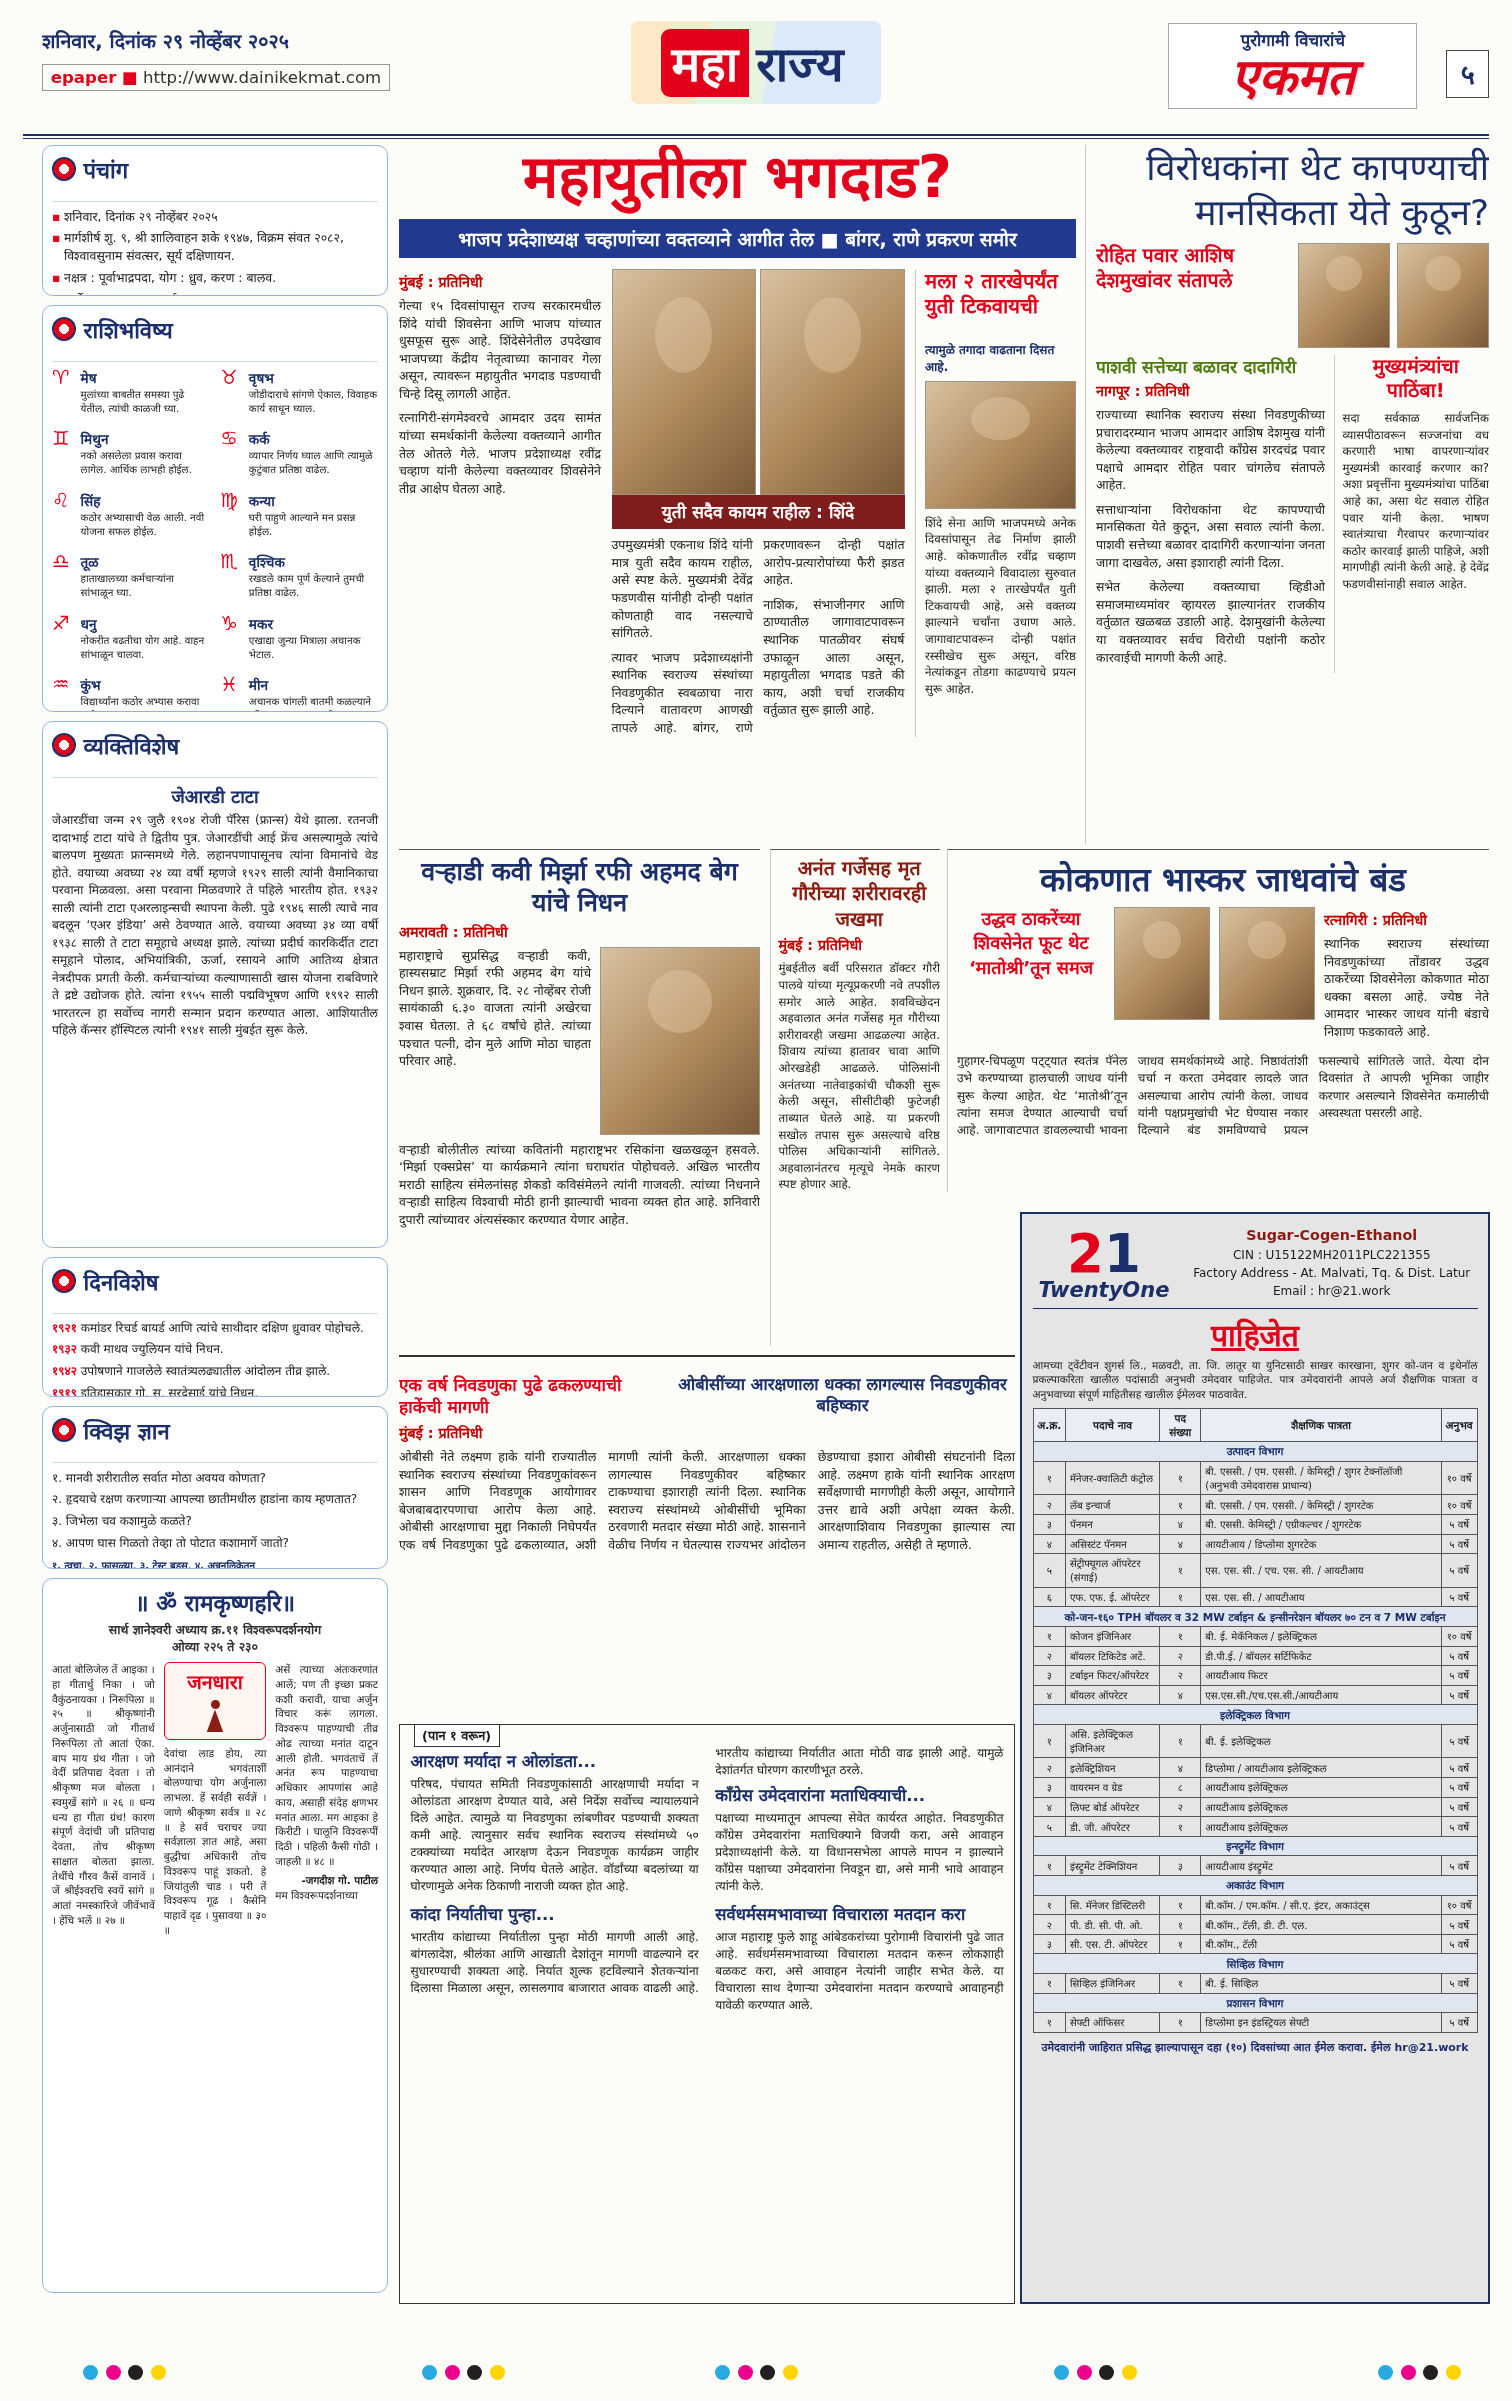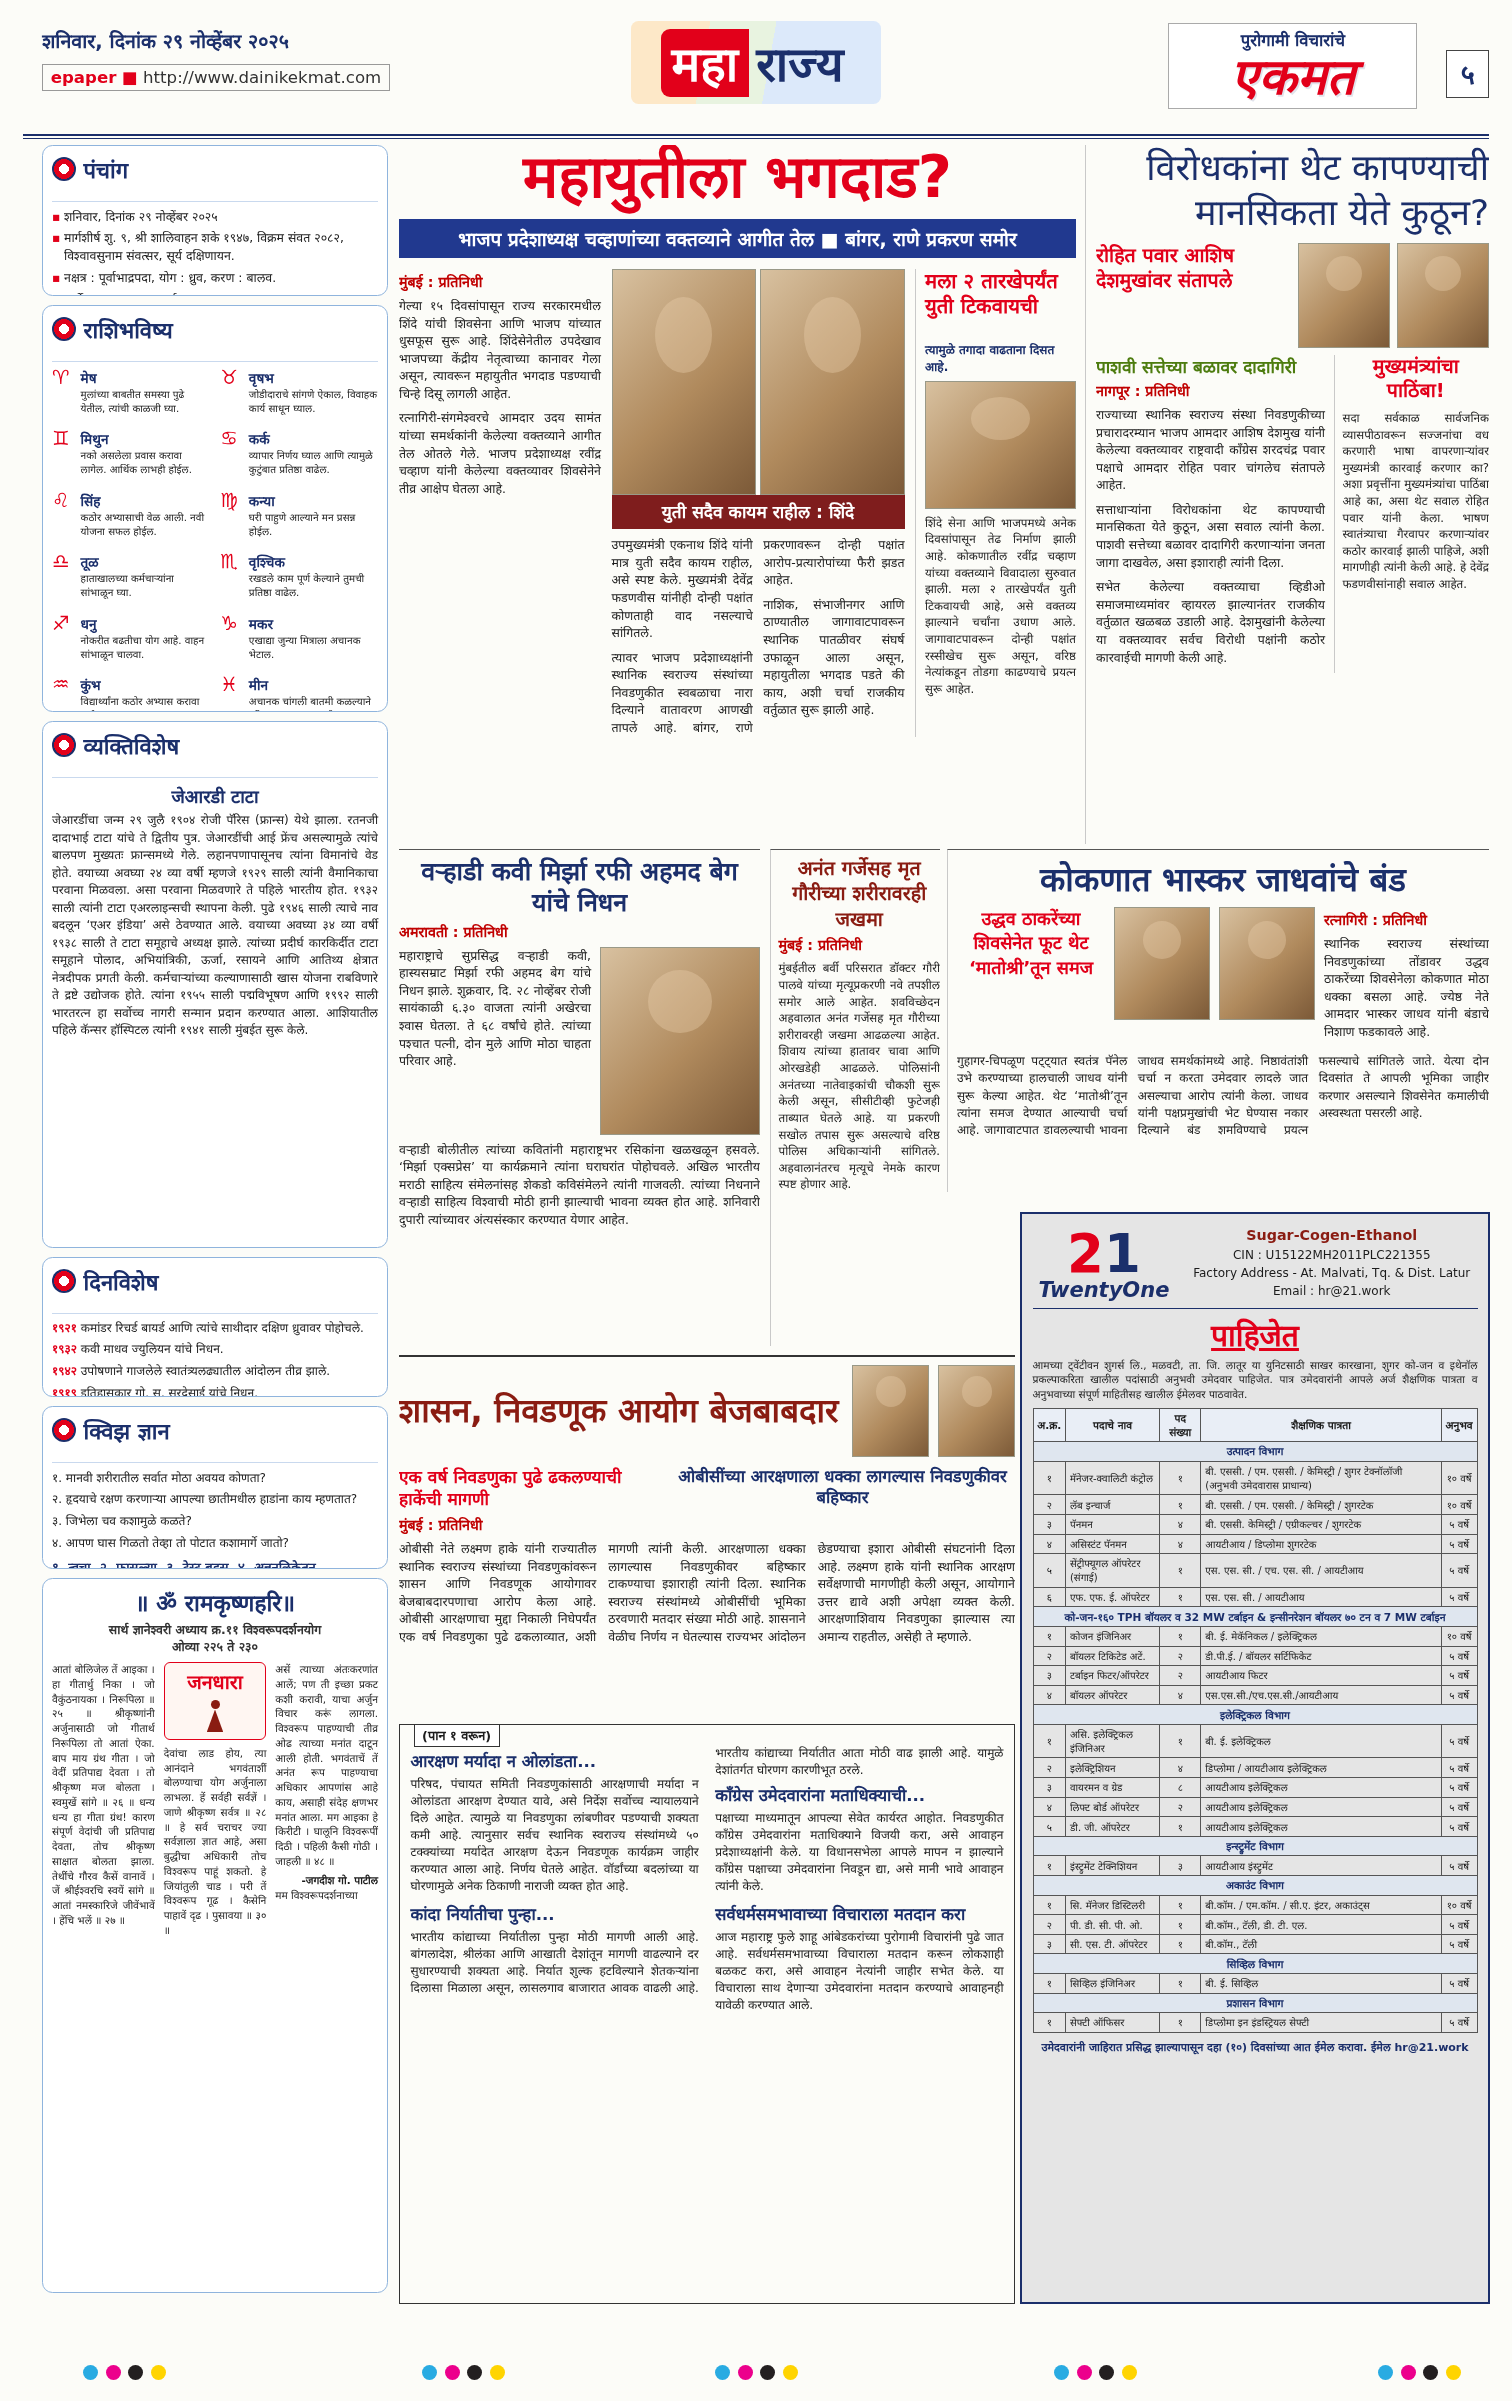--- a/index.html
+++ b/index.html
@@ -29,21 +29,21 @@
   .rgrid{display:grid;grid-template-columns:1fr 1fr;column-gap:10.5px}
   .ritem{display:flex;gap:6px;margin-bottom:7.5px;min-height:54px}
   .rsign{font-size:19.6px;color:#e2001a;line-height:1;flex:0 0 22.6px}
   .rname{font-size:13.6px;font-weight:bold;color:#1b2f6b}
   .rtext{font-size:10.2px;line-height:1.3;color:#222}
   .vname{text-align:center;font-size:18px;font-weight:bold;color:#1b2f6b;margin-bottom:4.5px}
   .vtext,.qtext{font-size:12px;line-height:1.46;text-align:justify}
   .ditem{font-size:12px;line-height:1.45;margin-bottom:4.5px}
   .ditem b{color:#e2001a}
   .qq{font-size:12px;line-height:1.5;margin-bottom:3.8px}
-  .qa{font-size:13px;font-weight:bold;margin-top:6px;color:#1b2f6b}
+  .qa{font-size:10px;font-weight:bold;margin-top:6px;color:#1b2f6b}
   .ram-title{text-align:center;font-size:22.6px;font-weight:bold;color:#1b2f6b}
   .ram-sub{text-align:center;font-size:12.4px;font-weight:bold;margin:3px 0 7.5px;color:#333}
   .ram-cols{display:flex;gap:9px}
   .ram-col{flex:1;font-size:10.4px;line-height:1.42;text-align:justify}
   .jan{border:1.5px solid #e2001a;border-radius:6px;text-align:center;padding:6px 3px;margin-bottom:6px;background:#fff6f2}
   .jan-name{color:#e2001a;font-weight:bold;font-size:19.6px}
   .fig{width:19.6px;height:33px;margin:3px auto 0;position:relative}
   .fig::before{content:"";position:absolute;top:0;left:5.3px;width:9px;height:9px;border-radius:50%;background:#8a1c12}
   .fig::after{content:"";position:absolute;top:9.8px;left:1.5px;width:16.6px;height:22.6px;background:#8a1c12;clip-path:polygon(50% 0,100% 100%,0 100%)}
   .ram-sign{text-align:right;font-weight:bold;margin-top:4.5px}
@@ -349,25 +349,20 @@
         <div class="byline">रत्नागिरी : प्रतिनिधी</div>
         <p class="bp">स्थानिक स्वराज्य संस्थांच्या निवडणुकांच्या तोंडावर उद्धव ठाकरेंच्या शिवसेनेला कोकणात मोठा धक्का बसला आहे. ज्येष्ठ नेते आमदार भास्कर जाधव यांनी बंडाचे निशाण फडकावले आहे.</p>
       </div>
     </div>
     <div class="kon-3col">
       <p class="bp">गुहागर-चिपळूण पट्ट्यात स्वतंत्र पॅनेल उभे करण्याच्या हालचाली जाधव यांनी सुरू केल्या आहेत. थेट ‘मातोश्री’तून त्यांना समज देण्यात आल्याची चर्चा आहे. जागावाटपात डावलल्याची भावना जाधव समर्थकांमध्ये आहे. निष्ठावंतांशी चर्चा न करता उमेदवार लादले जात असल्याचा आरोप त्यांनी केला. जाधव यांनी पक्षप्रमुखांची भेट घेण्यास नकार दिल्याने बंड शमविण्याचे प्रयत्न फसल्याचे सांगितले जाते. येत्या दोन दिवसांत ते आपली भूमिका जाहीर करणार असल्याने शिवसेनेत कमालीची अस्वस्थता पसरली आहे.</p>
     </div>
   </section>
 
   <section class="shasan">
-    <div class="shasan-row1">
-      <h2 class="shasan-h">शासन, निवडणूक आयोग बेजबाबदार</h2>
-      <div class="ph"></div>
-      <div class="ph"></div>
-    </div>
     <div class="shasan-row2">
       <div class="sh-red">एक वर्ष निवडणुका पुढे ढकलण्याची हाकेंची मागणी</div>
       <div class="sh-navy">ओबीसींच्या आरक्षणाला धक्का लागल्यास निवडणुकीवर बहिष्कार</div>
     </div>
     <div class="byline">मुंबई : प्रतिनिधी</div>
     <div class="sh-3col">
       <p class="bp">ओबीसी नेते लक्ष्मण हाके यांनी राज्यातील स्थानिक स्वराज्य संस्थांच्या निवडणुकांवरून शासन आणि निवडणूक आयोगावर बेजबाबदारपणाचा आरोप केला आहे. ओबीसी आरक्षणाचा मुद्दा निकाली निघेपर्यंत एक वर्ष निवडणुका पुढे ढकलाव्यात, अशी मागणी त्यांनी केली. आरक्षणाला धक्का लागल्यास निवडणुकीवर बहिष्कार टाकण्याचा इशाराही त्यांनी दिला. स्थानिक स्वराज्य संस्थांमध्ये ओबीसींची भूमिका ठरवणारी मतदार संख्या मोठी आहे. शासनाने वेळीच निर्णय न घेतल्यास राज्यभर आंदोलन छेडण्याचा इशारा ओबीसी संघटनांनी दिला आहे. लक्ष्मण हाके यांनी स्थानिक आरक्षण सर्वेक्षणाची मागणीही केली असून, आयोगाने उत्तर द्यावे अशी अपेक्षा व्यक्त केली. आरक्षणाशिवाय निवडणुका झाल्यास त्या अमान्य राहतील, असेही ते म्हणाले.</p>
     </div>
   </section>
 

